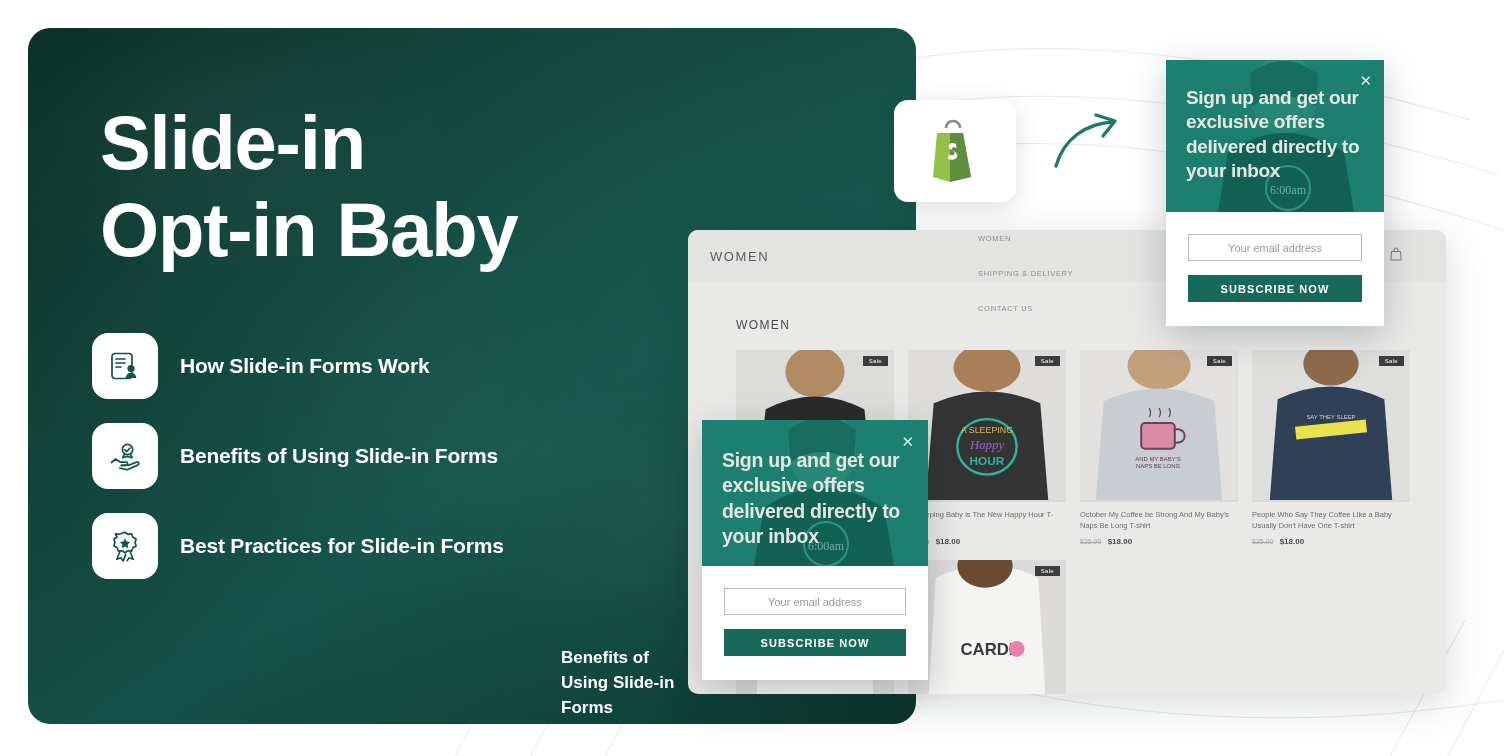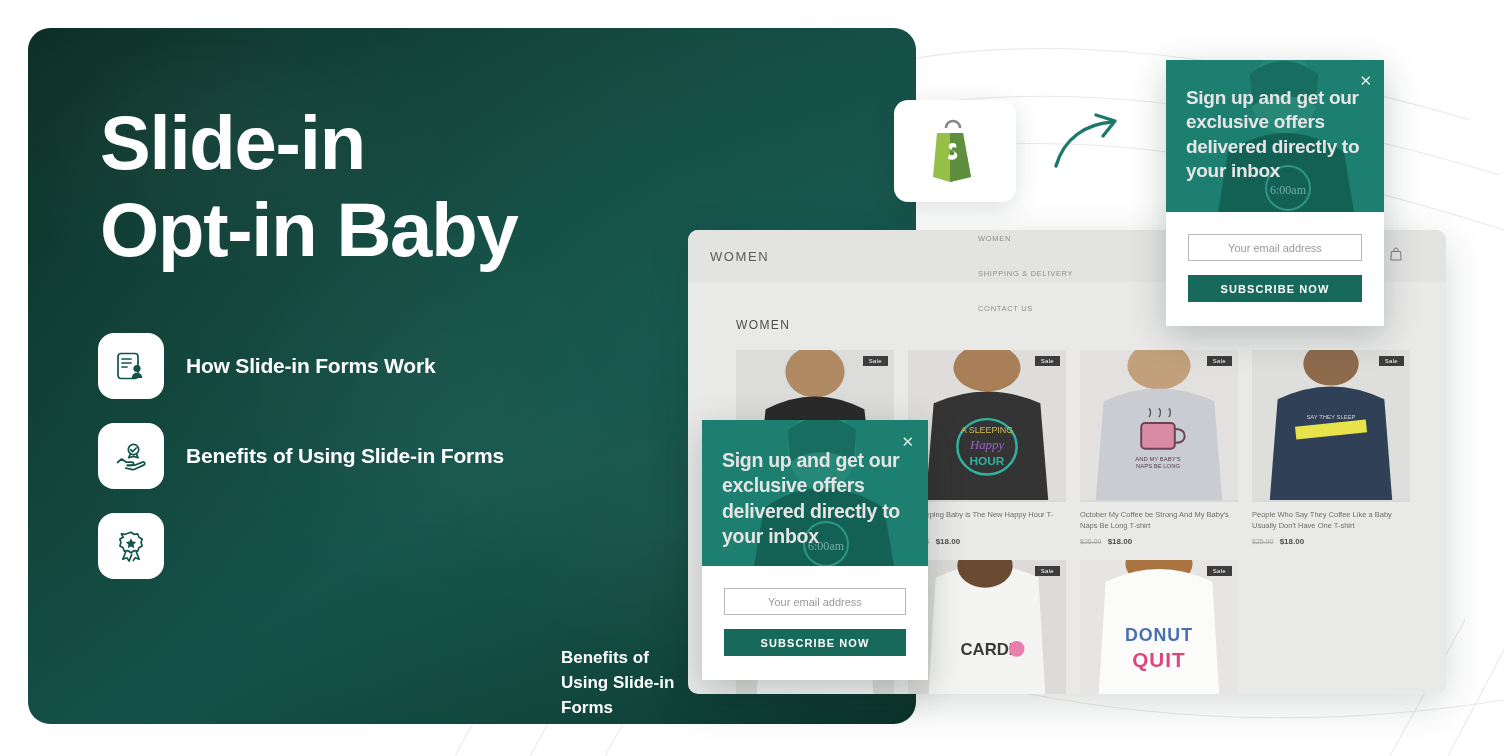--- a/index.html
+++ b/index.html
@@ -32,21 +32,21 @@
     mix-blend-mode: screen;
   }
 
   .hero-title {
     position: absolute; left: 72px; top: 72px; width: 700px;
     color: #fff; font-size: 76px; line-height: 1.14; font-weight: 700;
     letter-spacing: -1.2px; z-index: 3;
   }
   .hero-title .l2 { display:block; }
 
-  .feature-list { position: absolute; left: 70px; top: 305px; z-index: 3; }
+  .feature-list { position: absolute; left: 64px; top: 305px; z-index: 3; }
   .feature-row { display: flex; align-items: center; margin-bottom: 24px; height: 66px; }
   .feat-icon {
     width: 66px; height: 66px; border-radius: 16px; background: #fff;
     display: flex; align-items: center; justify-content: center; flex: 0 0 66px;
   }
   .feat-label {
     margin-left: 22px; color: #ffffff; font-size: 21px; font-weight: 700;
     letter-spacing: -0.2px; white-space: nowrap;
   }
 
@@ -192,20 +192,21 @@
       </div>
 
       <div class="feature-row">
         <div class="feat-icon">
           <svg width="34" height="34" viewBox="0 0 34 34" fill="none" stroke="#11544a" stroke-width="1.7" stroke-linecap="round" stroke-linejoin="round">
             <path d="M17 3.2l3 2.1 3.6-.5 1.3 3.4 3.2 1.8-1 3.5 1 3.5-3.2 1.8-1.3 3.4-3.6-.5-3 2.1-3-2.1-3.6.5-1.3-3.4-3.2-1.8 1-3.5-1-3.5 3.2-1.8L7.4 4.8l3.6.5z"></path>
             <path d="M17 9.3l1.6 3.3 3.6.5-2.6 2.5.6 3.6-3.2-1.7-3.2 1.7.6-3.6-2.6-2.5 3.6-.5z" fill="#11544a" stroke="none"></path>
             <path d="M11.6 23.2l-2.8 7 4-1.4 2.3 3.3 2.6-6.5M22.4 23.2l2.8 7-4-1.4-1.9 2.7"></path>
           </svg>
         </div>
+        <div class="feat-label">Best Practices for Slide-in Forms</div>
       </div>
 
     </div>
 
     <div class="annotation">Benefits of Using Slide-in Forms</div>
     <svg class="anno-arrow" width="62" height="46" viewBox="0 0 62 46">
       <path d="M3 36 C 14 41, 34 38, 46 16" stroke="#ffffff" stroke-width="4.2" fill="none" stroke-linecap="round"></path>
       <path d="M36 11 L 49 9 L 46 22" stroke="#ffffff" stroke-width="4.2" fill="none" stroke-linecap="round" stroke-linejoin="round"></path>
     </svg>
   </div>
@@ -341,33 +342,20 @@
             <ellipse cx="78" cy="6" rx="28" ry="22" fill="#6b4a32"></ellipse>
             <text x="80" y="96" font-size="17" fill="#3a3a3a" text-anchor="middle" font-family="Liberation Sans" font-weight="bold">CARDI</text>
             <circle cx="110" cy="90" r="8" fill="#e87fae"></circle>
           </svg>
           <div class="sale-badge">Sale</div>
         </div>
 
       </div>
 
 
-      <div class="card">
-        <div class="thumb">
-          <svg class="model-bg" viewBox="0 0 160 152" preserveAspectRatio="xMidYMid slice">
-            <rect width="160" height="152" fill="#e6e5e3"></rect>
-            <ellipse cx="80" cy="4" rx="34" ry="22" fill="#a9743f"></ellipse>
-            <path d="M26 22 Q80 -4 134 22 L142 152 L18 152 Z" fill="#fbfbfa"></path>
-            <text x="80" y="82" font-size="18" fill="#4a6fae" text-anchor="middle" font-family="Liberation Sans" font-weight="bold" letter-spacing="1">DONUT</text>
-            <text x="80" y="108" font-size="21" fill="#e0447f" text-anchor="middle" font-family="Liberation Sans" font-weight="bold" letter-spacing="1">QUIT</text>
-          </svg>
-          <div class="sale-badge">Sale</div>
-        </div>
-
-      </div>
 
     </div>
   </div>
 
   <div class="popup" id="popup-top">
     <div class="popup-hero">
       <svg class="model-bg" viewBox="0 0 218 152" preserveAspectRatio="xMidYMid slice">
         <rect width="218" height="152" fill="#2a8d7c"></rect>
         <ellipse cx="118" cy="34" rx="34" ry="40" fill="#4aa392"></ellipse>
         <path d="M84 14 Q118 -12 152 14 L150 46 Q118 26 86 46 Z" fill="#1d5f54"></path>

